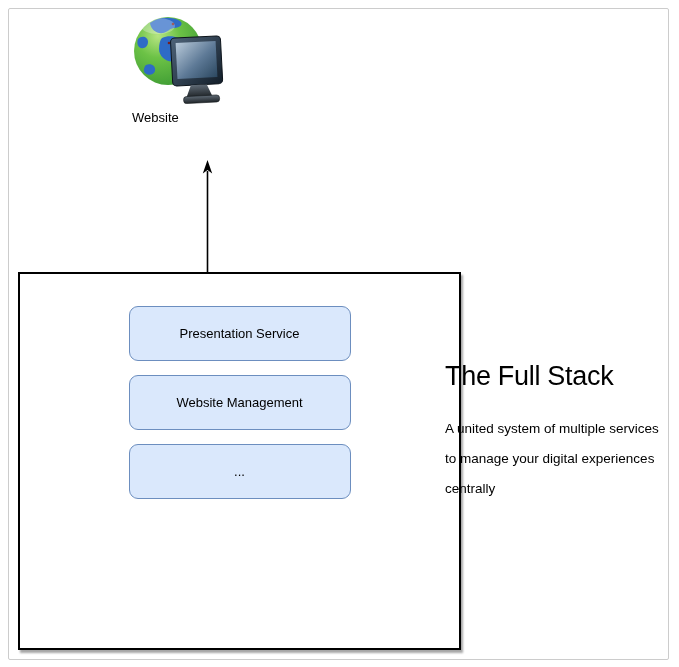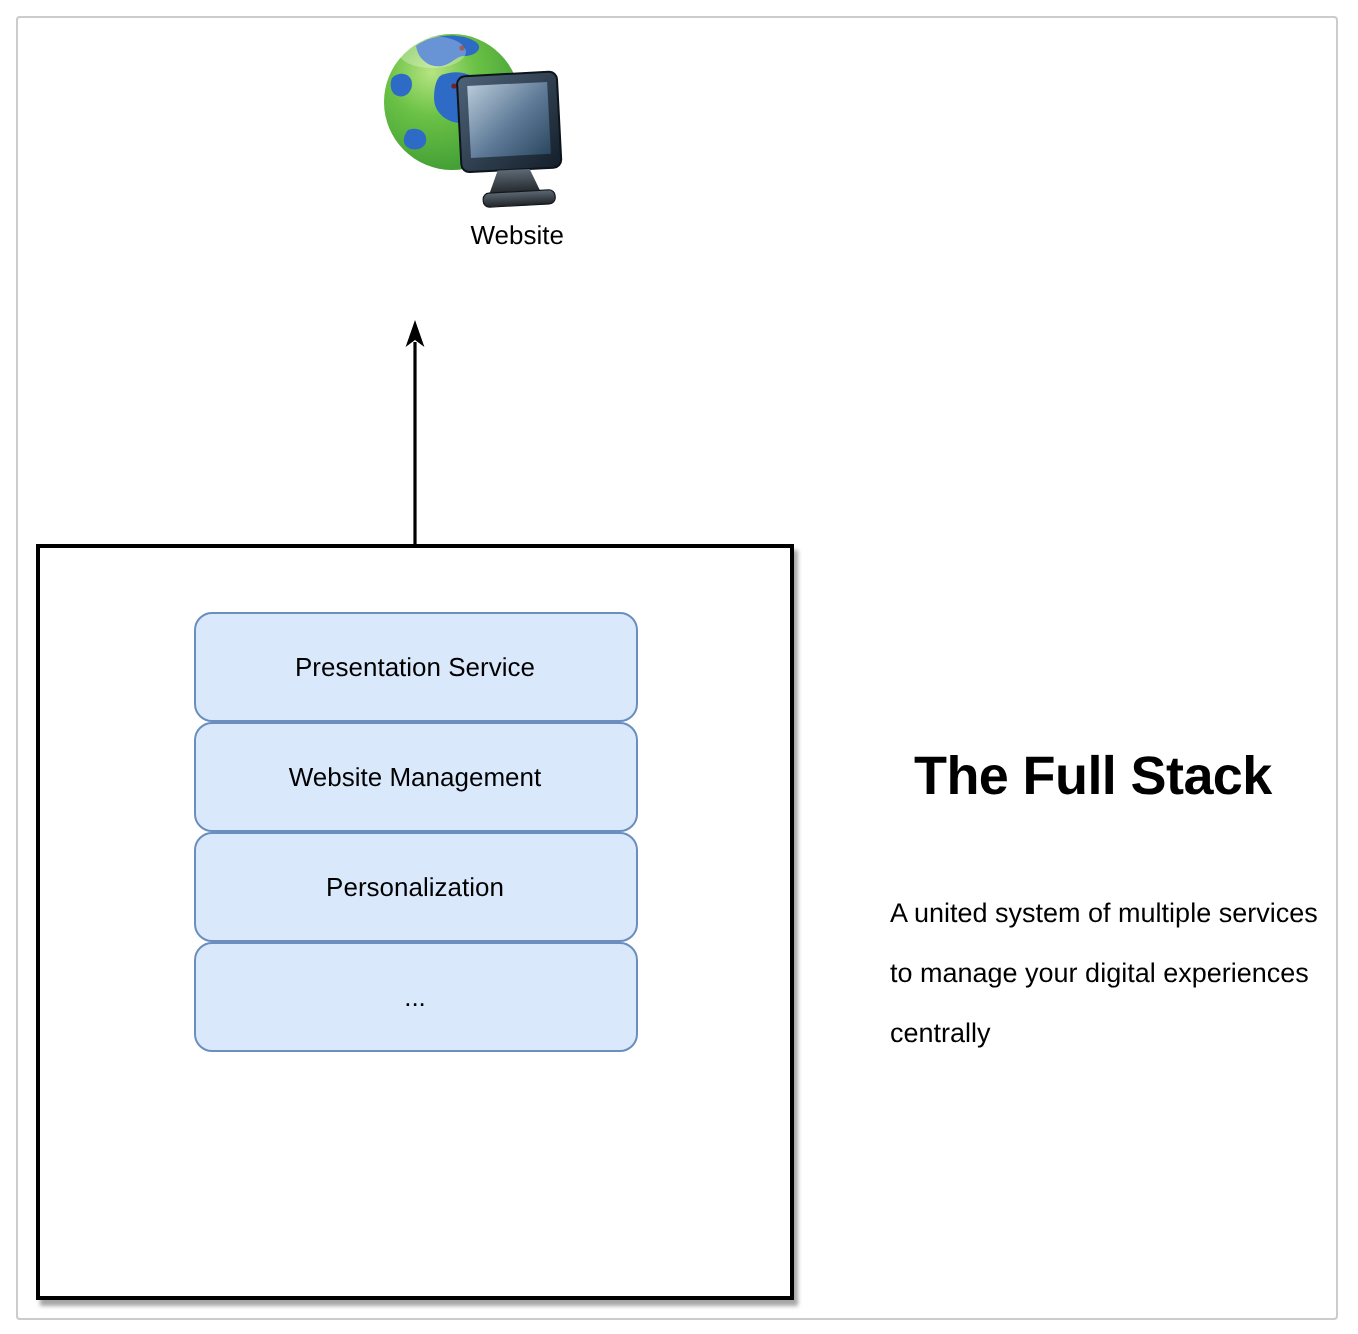--- a/index.html
+++ b/index.html
@@ -27,52 +27,52 @@
     box-sizing: border-box;
     pointer-events: none;
   }
   .website-node {
     position: absolute;
     left: 132px;
     top: 13px;
     width: 150px;
     display: flex;
     flex-direction: column;
-    align-items: flex-end;
+    align-items: flex-start;
   }
   .website-icon-wrap {
     width: 92px;
     height: 92px;
   }
   .website-label {
     margin-top: 5px;
     font-size: 13px;
     line-height: 15px;
     text-align: center;
   }
   .arrow-svg {
     position: absolute;
     left: 199px;
     top: 157px;
   }
   .stack-box {
     position: absolute;
     left: 18px;
     top: 272px;
-    width: 379px;
+    width: 443px;
     height: 378px;
     box-sizing: border-box;
     border: 2px solid #000000;
     background: #ffffff;
     box-shadow: 2px 3px 2px rgba(0,0,0,0.35);
     display: flex;
     flex-direction: column;
     align-items: center;
     padding-top: 32px;
-    gap: 0;
+    gap: 14px;
   }
   .service-box {
     width: 222px;
     height: 55px;
     box-sizing: border-box;
     background: #DAE8FC;
     border: 1px solid #6C8EBF;
     border-radius: 9px;
     display: flex;
     align-items: center;
@@ -81,28 +81,28 @@
     text-align: center;
     flex: 0 0 auto;
   }
   .description-panel {
     position: absolute;
     left: 445px;
     top: 360px;
     width: 220px;
   }
   .panel-title {
-    margin: 12px;
+    margin: 0;
     font-size: 27px;
-    font-weight: bold;
+    font-weight: normal;
     letter-spacing: -0.3px;
     line-height: 32px;
   }
   .panel-body {
-    margin-top: 38px;
+    margin-top: 22px;
     font-size: 13.5px;
     line-height: 30px;
     white-space: pre-line;
   }
 </style>
 </head>
 <body>
 
 <div class="canvas">
 
@@ -157,21 +157,20 @@
   </div>
 
   <svg class="arrow-svg" width="17" height="115" viewBox="0 0 17 115" aria-hidden="true">
     <line x1="8.5" y1="14" x2="8.5" y2="115" stroke="#000000" stroke-width="1.6"></line>
     <polygon points="8.5,3 3.8,16.5 8.5,13 13.2,16.5" fill="#000000"></polygon>
   </svg>
 
   <div class="stack-box">
     <div class="service-box">Presentation Service</div>
     <div class="service-box">Website Management</div>
-    <div class="service-box">Personalization</div>
     <div class="service-box">...</div>
   </div>
 
   <div class="description-panel">
     <h1 class="panel-title">The Full Stack</h1>
     <div class="panel-body">A united system of multiple services
 to manage your digital experiences
 centrally</div>
   </div>
 

